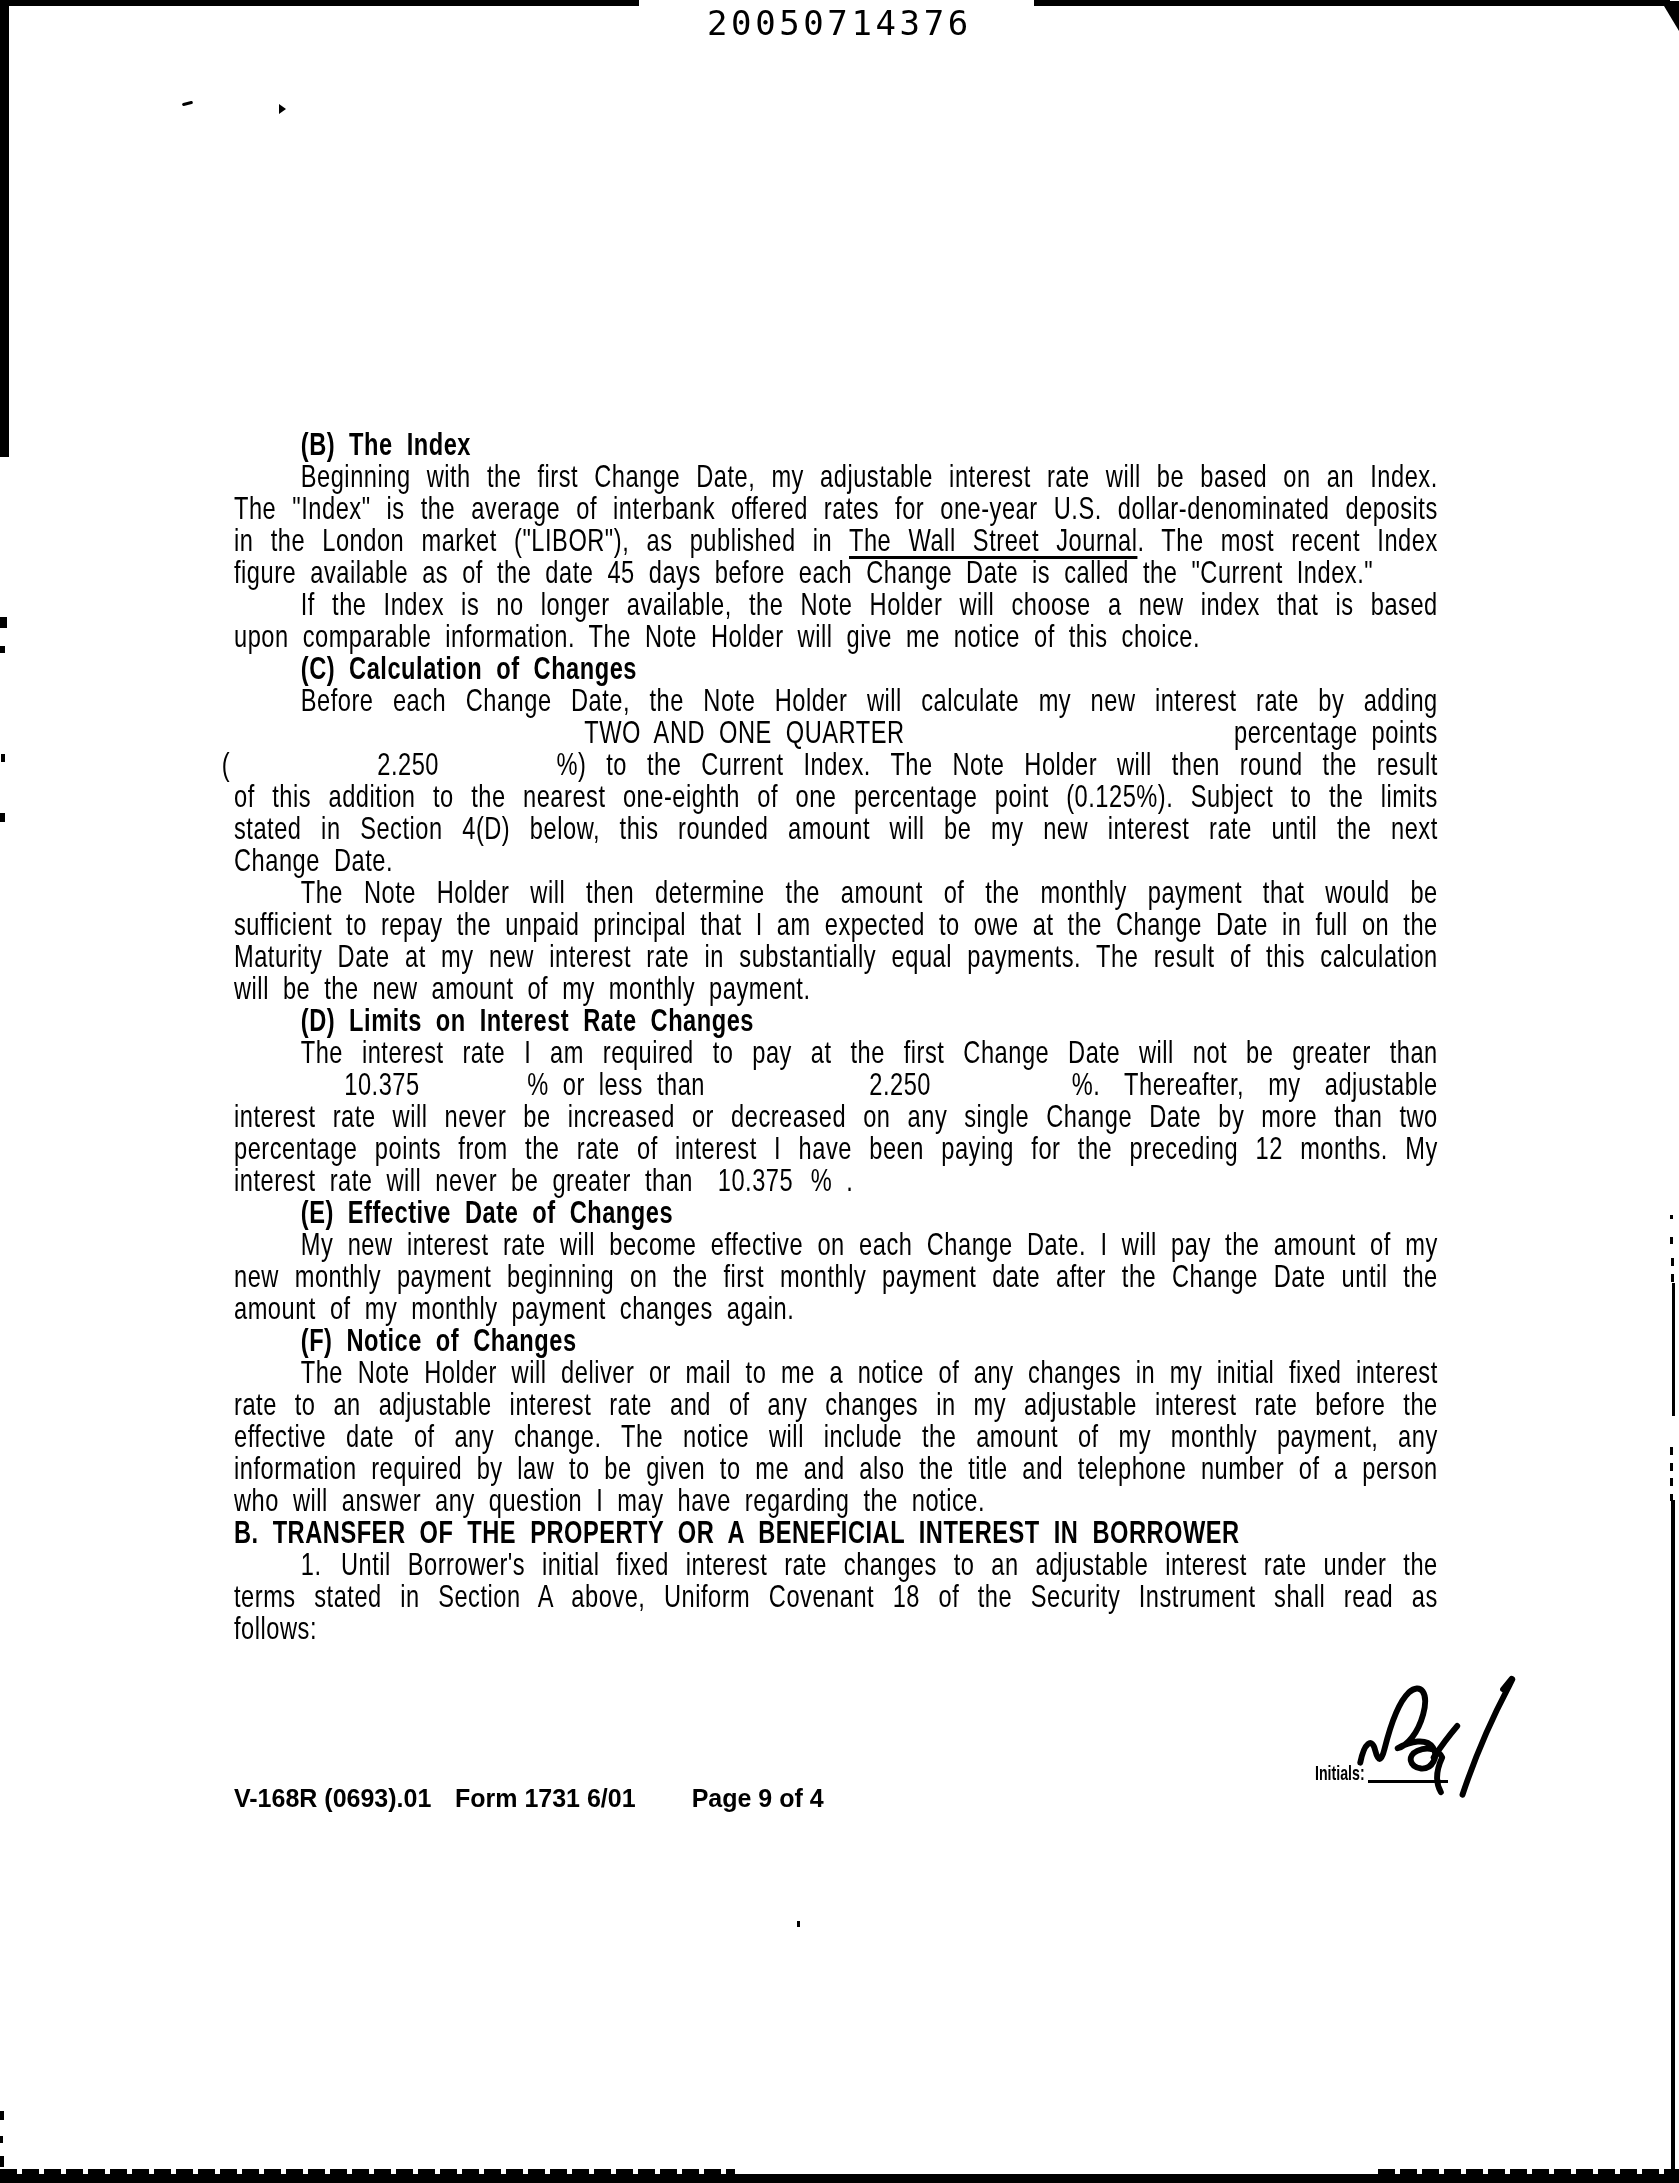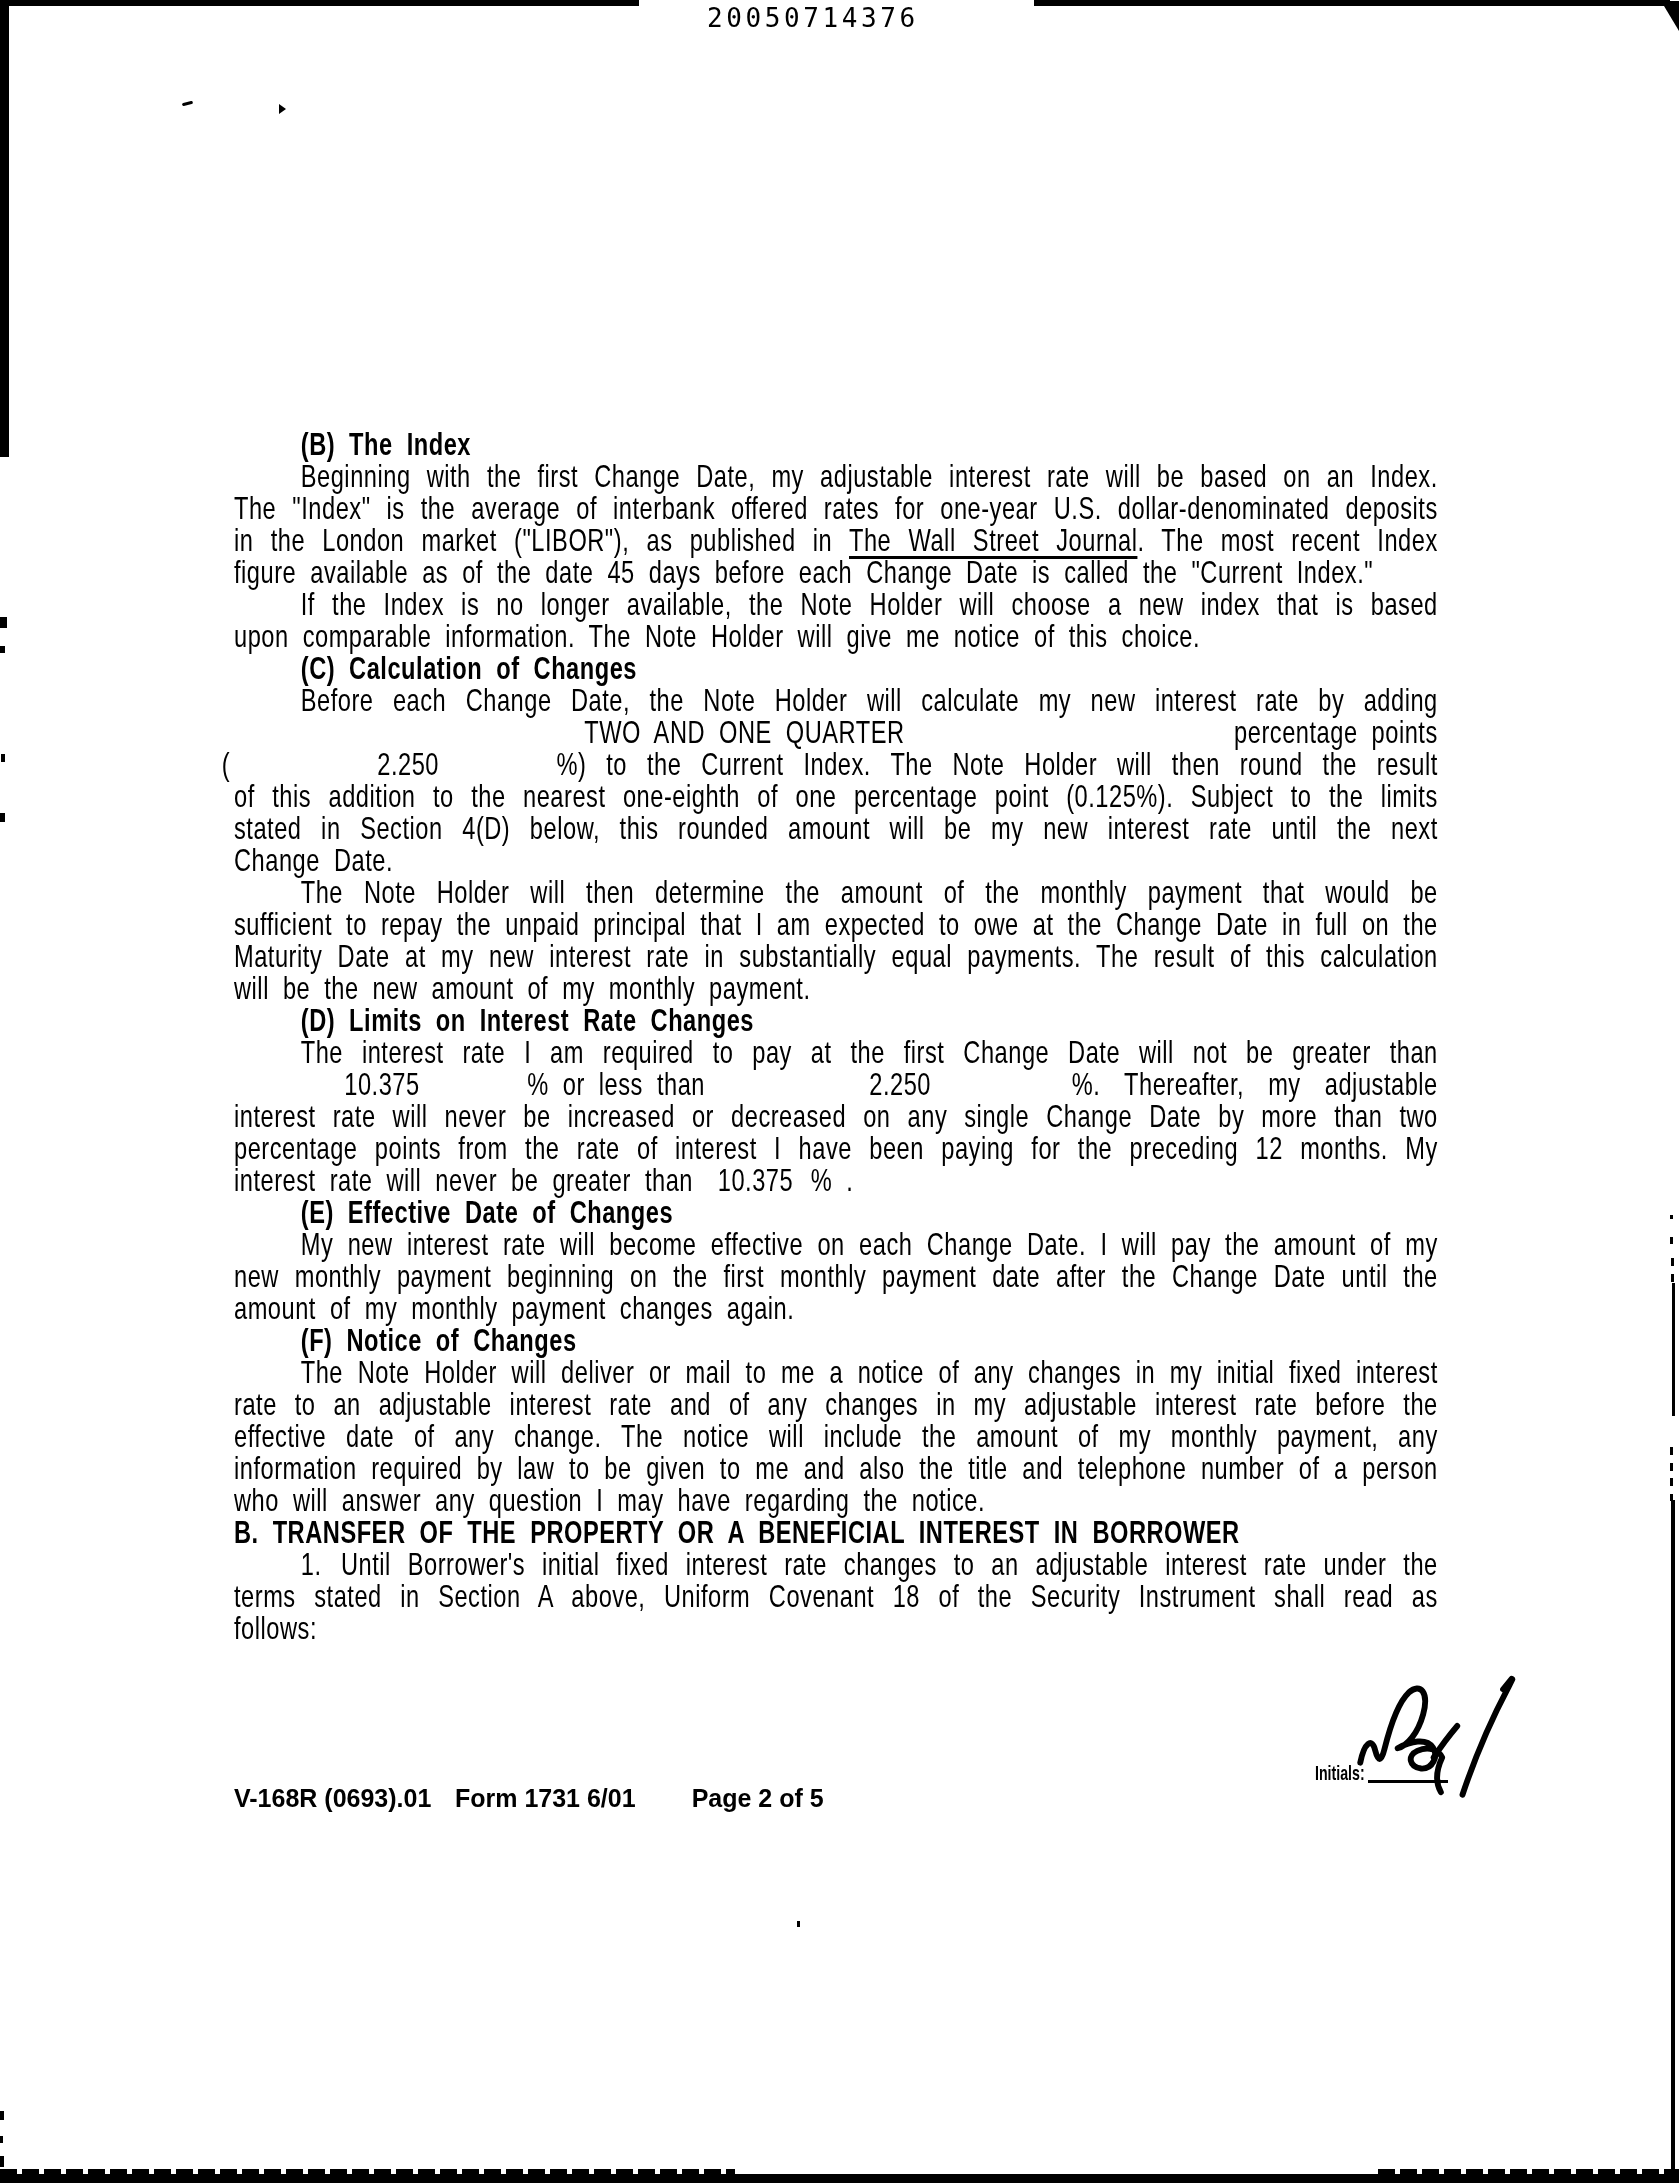--- a/index.html
+++ b/index.html
@@ -13,21 +13,21 @@
   .corner-tri{position:absolute;left:1661px;top:1.3px;width:0;height:0;
               border-top:30px solid #000;border-left:18.4px solid transparent;}
   .speck-tilde{position:absolute;left:182px;top:102px;width:11px;height:3.3px;background:#000;
                transform:rotate(-14deg);border-radius:2px;}
   .speck-arrow{position:absolute;left:279px;top:104px;width:0;height:0;
                border-left:7.9px solid #000;border-top:5.2px solid transparent;border-bottom:5.2px solid transparent;}
   .speck-dot{position:absolute;background:#000;}
 
   
   .doc-number{position:absolute;left:707px;top:2.6px;font-family:"DejaVu Sans Mono","Liberation Mono",monospace;
-              font-size:26px;letter-spacing:3.6px;white-space:nowrap;}
+              font-size:34px;letter-spacing:3.6px;white-space:nowrap;}
 
   
   .text-column{position:absolute;left:234px;top:428px;width:1605px;
                transform:scaleX(0.75);transform-origin:0 0;
                font-size:31.5px;line-height:32px;word-spacing:9.2px;letter-spacing:0.7px;}
   .para{text-align:justify;}
   .para.indent{text-indent:89px;}
   .heading{font-weight:700;}
   .heading.indent{text-indent:89px;}
   .stretch{text-align:justify;text-align-last:justify;}
@@ -115,17 +115,17 @@
   <div class="initials-line"></div>
   <svg class="signature" width="190" height="141" viewBox="0 0 290 215" xmlns="http://www.w3.org/2000/svg">
     <g fill="none" stroke="#000" stroke-width="9" stroke-linecap="round" stroke-linejoin="round">
       <path d="M34 152 C40 122 52 112 57 134 C61 150 66 152 71 131 C79 99 92 60 108 45 C126 29 139 45 130 78 C122 107 106 126 91 130 C111 119 135 114 145 129 C154 142 144 162 127 161 C109 159 105 141 121 134 C139 126 154 133 159 144 C151 161 148 181 157 197"></path>
       <path d="M146 144 C158 126 170 110 182 96"></path>
       <path d="M190 201 C205 156 232 90 260 37 L266 25"></path>
       <path d="M252 40 L265 24"></path>
     </g>
   </svg>
   <div class="form-line">
-    <span>V-168R (0693).01</span><span class="gap" style="width:23.6px;"></span><span>Form 1731 6/01</span><span class="gap" style="width:56px;"></span><span>Page 2 of 5</span>
+    <span>V-168R (0693).01</span><span class="gap" style="width:23.6px;"></span><span>Form 1731 6/01</span><span class="gap" style="width:56px;"></span><span>Page 9 of 4</span>
   </div>
 
 </div>
 
 
 </body></html>

